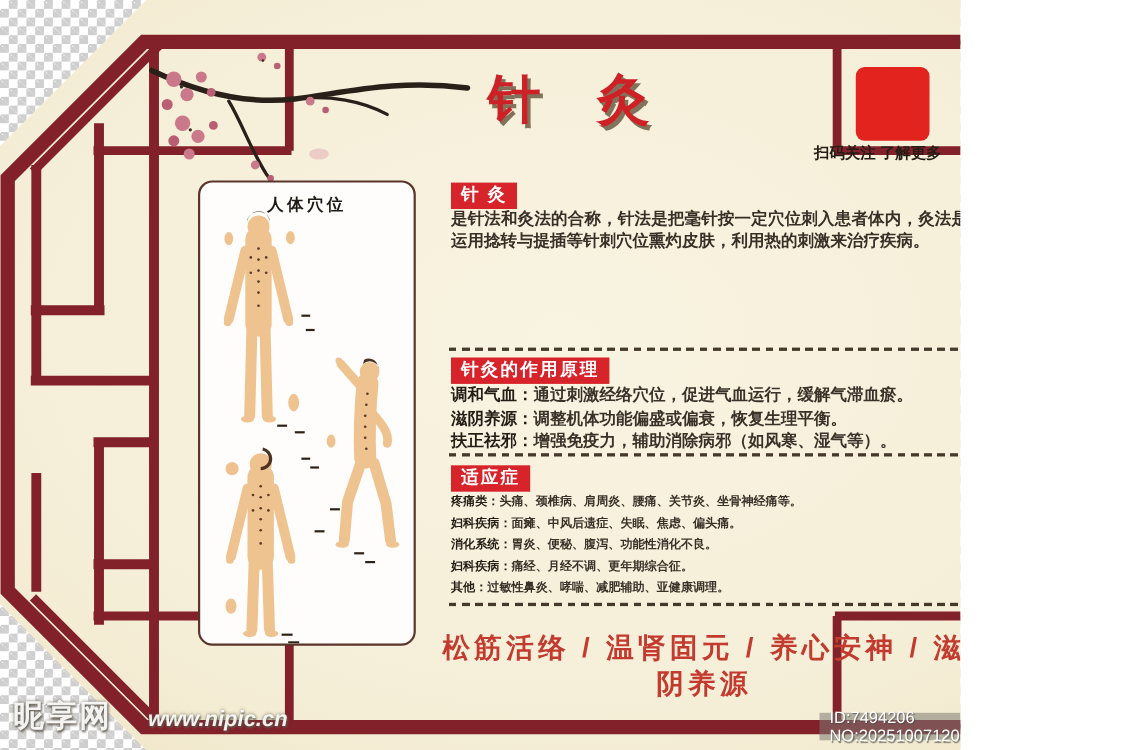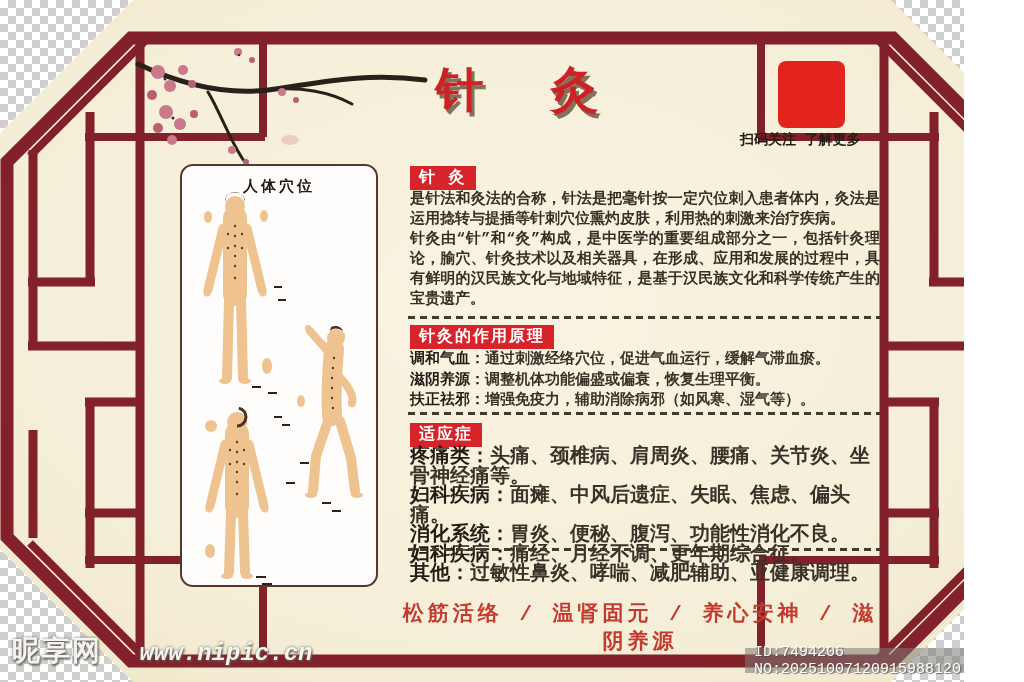--- a/index.html
+++ b/index.html
@@ -1,23 +1,23 @@
 <!DOCTYPE html>
 <html><head>
 <meta charset="utf-8">
 <style>
   html,body{margin:0;padding:0;}
   body{font-family:"Liberation Sans",sans-serif;}
   .canvas{
-    position:relative;width:964px;height:682px;overflow:hidden;
+    position:relative;width:873px;height:682px;overflow:hidden;
     background-color:#fff;
     background-image:
       linear-gradient(45deg,#cfcfcf 25%,transparent 25%,transparent 75%,#cfcfcf 75%),
       linear-gradient(45deg,#cfcfcf 25%,transparent 25%,transparent 75%,#cfcfcf 75%);
-    background-size:16px 16px;background-position:0 0,8px 8px;font-family:Liberation Mono, monospace;
+    background-size:16px 16px;background-position:0 0,8px 8px;
   }
   .frame-svg{position:absolute;left:0;top:0;z-index:1;}
   .layer{position:absolute;z-index:2;}
   .poster-title{
     left:390px;top:58px;width:260px;text-align:center;
     font-size:48px;font-weight:bold;color:#ce2126;letter-spacing:6px;word-spacing:26px;
     text-shadow:3px 4px 0 rgba(72,56,30,.68);
   }
   .qr-square{left:778px;top:61px;width:67px;height:67px;background:#e2231e;border-radius:8px;}
   .qr-caption{left:740px;top:131px;width:145px;text-align:left;font-size:14px;font-weight:bold;color:#241d15;}
@@ -29,36 +29,36 @@
     font-size:15px;font-weight:bold;color:#1e1a14;letter-spacing:3px;}
   .figs{position:absolute;left:0;top:0;}
   .badge{
     left:410px;display:inline-block;background:#d7242b;color:#ffffff;
     font-size:16px;font-weight:bold;padding:3px 9px;letter-spacing:2px;line-height:18px;
   }
   .text-block{left:410px;width:470px;color:#382f26;font-weight:bold;}
   .sec1{top:190px;font-size:15px;line-height:20px;text-align:justify;}
   .sec1 p{margin:0;}
   .items2{top:350px;font-size:15px;line-height:20.5px;}
-  .items3{top:447px;font-size:20px;line-height:19.5px;}
+  .items3{top:447px;font-size:11px;line-height:19.5px;}
   .item b{color:#241d16;}
   .item span{color:#3a3128;}
   .dash{
     left:408px;width:472px;height:3px;
     background:repeating-linear-gradient(90deg,#44392b 0,#44392b 7px,transparent 7px,transparent 12px);
   }
   .slogan{
-    left:400px;top:599px;width:480px;text-align:center;
-    font-size:21px;font-weight:bold;color:#c33a2f;letter-spacing:4px;
+    left:400px;top:572px;width:480px;text-align:center;
+    font-size:25px;font-weight:bold;color:#c33a2f;letter-spacing:4px;
   }
   .watermark{left:12px;top:632px;z-index:5;white-space:nowrap;
     color:rgba(255,255,255,.92);
     text-shadow:0 0 3px rgba(95,88,76,.95),1px 2px 2px rgba(95,88,76,.85);}
   .wm-site{font-size:28px;font-weight:bold;letter-spacing:2px;}
-  .wm-url{font-size:24px;font-weight:bold;font-style:italic;padding-left:28px;}
+  .wm-url{font-size:20px;font-weight:bold;font-style:italic;padding-left:28px;}
   .id-bar{
     left:745px;top:648px;width:279px;height:25px;z-index:5;
     background:rgba(125,122,115,.55);color:#ffffff;font-size:15px;
     display:flex;align-items:center;padding-left:9px;box-sizing:border-box;
     text-shadow:1px 1px 1px rgba(70,70,70,.7);
   }
 </style>
 </head>
 <body>
 
@@ -224,21 +224,20 @@
           <rect x="80" y="417" width="10" height="2"></rect>
         <rect x="92" y="250" width="8" height="2"></rect>
           <rect x="100" y="258" width="8" height="2"></rect>
       </g>
     </svg>
   </div>
 
   <div class="layer badge" style="top:166px">针 灸</div>
   <div class="layer text-block sec1">
     <p>是针法和灸法的合称，针法是把毫针按一定穴位刺入患者体内，灸法是运用捻转与提插等针刺穴位熏灼皮肤，利用热的刺激来治疗疾病。</p>
-    <p>针灸由“针”和“灸”构成，是中医学的重要组成部分之一，包括针灸理论，腧穴、针灸技术以及相关器具，在形成、应用和发展的过程中，具有鲜明的汉民族文化与地域特征，是基于汉民族文化和科学传统产生的宝贵遗产。</p>
   </div>
   <div class="layer dash" style="top:316px"></div>
 
   <div class="layer badge" style="top:325px">针灸的作用原理</div>
   <div class="layer text-block items2">
     <div class="item"><b>调和气血：</b><span>通过刺激经络穴位，促进气血运行，缓解气滞血瘀。</span></div>
     <div class="item"><b>滋阴养源：</b><span>调整机体功能偏盛或偏衰，恢复生理平衡。</span></div>
     <div class="item"><b>扶正祛邪：</b><span>增强免疫力，辅助消除病邪（如风寒、湿气等）。</span></div>
   </div>
   <div class="layer dash" style="top:412px"></div>

